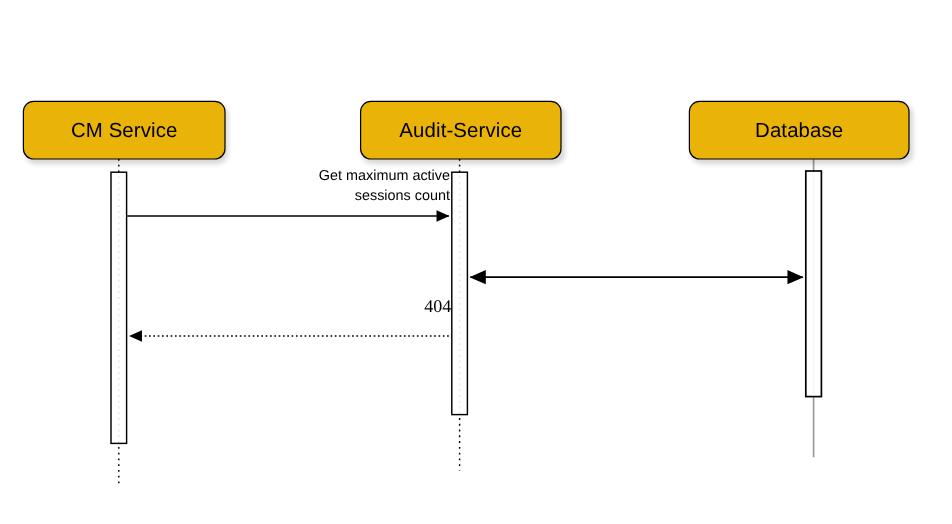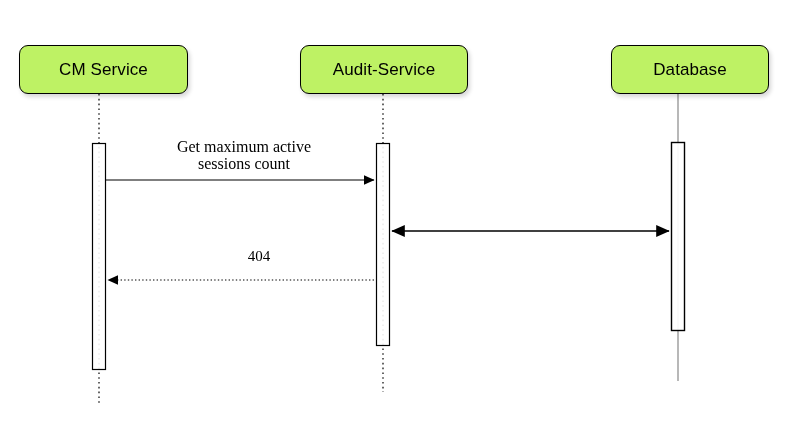--- a/index.html
+++ b/index.html
@@ -20,47 +20,49 @@
     left: 0;
     top: 0;
     width: 793px;
     height: 437px;
   }
 
   
   .participant-box {
     position: absolute;
     box-sizing: border-box;
-    background: #bef264;
+    background: #eab308;
     border: 1px solid #000000;
     border-radius: 9px;
     display: flex;
     align-items: center;
     justify-content: center;
     box-shadow: 2px 3px 4px rgba(0,0,0,0.16);
+    margin-top: 39px;
   }
   .participant-label {
     font-family: "Liberation Sans", sans-serif;
     font-size: 17px;
     color: #000000;
     white-space: nowrap;
     letter-spacing: 0.1px;
   }
 
   
   .msg-label {
     position: absolute;
     color: #000000;
     white-space: pre;
     text-align: center;
   }
   .msg-label.sans {
-    font-family: Liberation Serif, serif;
-    font-size: 16px;
+    font-family: Liberation Sans, sans-serif;
+    font-size: 12px;
     line-height: 17px;
+    text-align: right;
   }
   .msg-label.serif {
     font-family: "Liberation Serif", serif;
     font-size: 15px;
     line-height: 17px;
   }
 </style>
 </head>
 <body>
 
@@ -96,20 +98,20 @@
 </svg>
 
 <div class="participant-box" id="box-0" style="left: 19px; top: 45px; width: 169px; height: 49px;">
   <span class="participant-label">CM Service</span>
 </div>
 
 <div class="participant-box" id="box-1" style="left: 300px; top: 45px; width: 168px; height: 49px; text-align: right;">
   <span class="participant-label">Audit-Service</span>
 </div>
 
-<div class="participant-box" id="box-2" style="left: 611px; top: 45px; width: 158px; height: 49px;">
+<div class="participant-box" id="box-2" style="left: 574px; top: 45px; width: 184px; height: 49px;">
   <span class="participant-label">Database</span>
 </div>
 
 <div class="msg-label sans" id="msglabel-0" style="left: 113px; top: 138px; width: 262px;">Get maximum active
 sessions count</div>
 
-<div class="msg-label serif" id="msglabel-2" style="left: 142px; top: 248px; width: 234px;">404</div>
+<div class="msg-label serif" id="msglabel-2" style="left: 142px; top: 248px; width: 234px; text-align: right;">404</div>
 
 </body></html>

